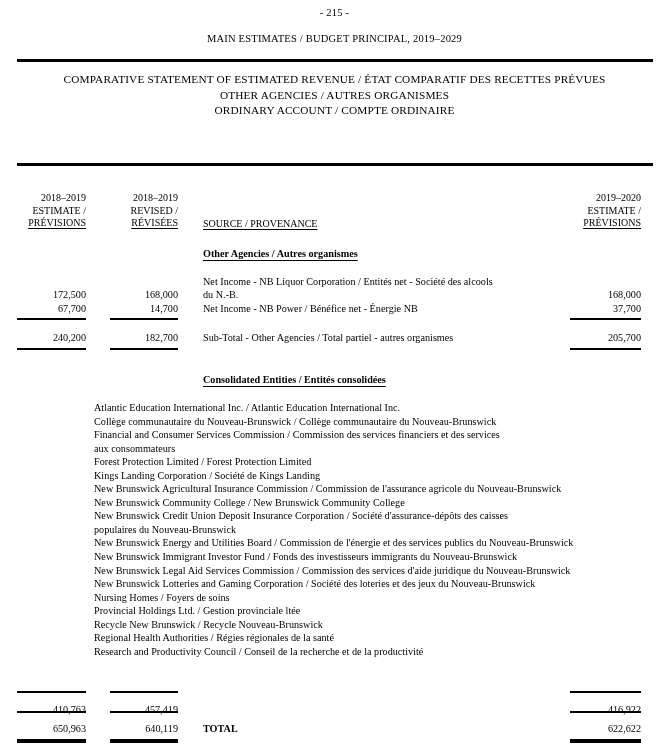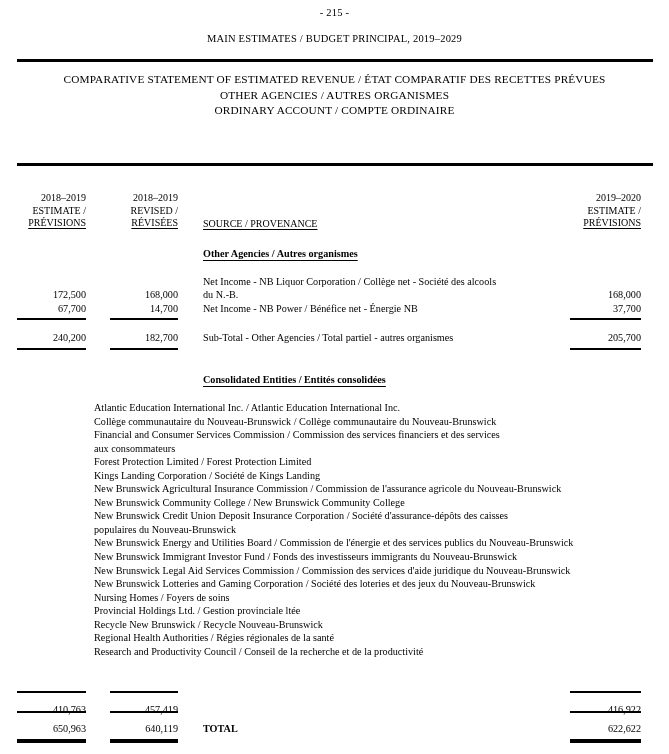--- a/index.html
+++ b/index.html
@@ -197,21 +197,21 @@
     <div>2019–2020</div>
     <div>ESTIMATE /</div>
     <div class="ul">PRÉVISIONS</div>
   </div>
 
   <div class="colhead-src">SOURCE / PROVENANCE</div>
 
   <div class="section-head" style="top:248px;">Other Agencies / Autres organismes</div>
 
   <div class="row" style="top:276px;">
-    <div class="cell-src">Net Income - NB Liquor Corporation / Collège net - Société des alcools</div>
+    <div class="cell-src">Net Income - NB Liquor Corporation / Entités net - Société des alcools</div>
   </div>
   <div class="row" style="top:289px;">
     <div class="cell-num c1">172,500</div>
     <div class="cell-num c2">168,000</div>
     <div class="cell-src">du N.-B.</div>
     <div class="cell-num c4">168,000</div>
   </div>
 
   <div class="row" style="top:303px;">
     <div class="cell-num c1">67,700</div>

